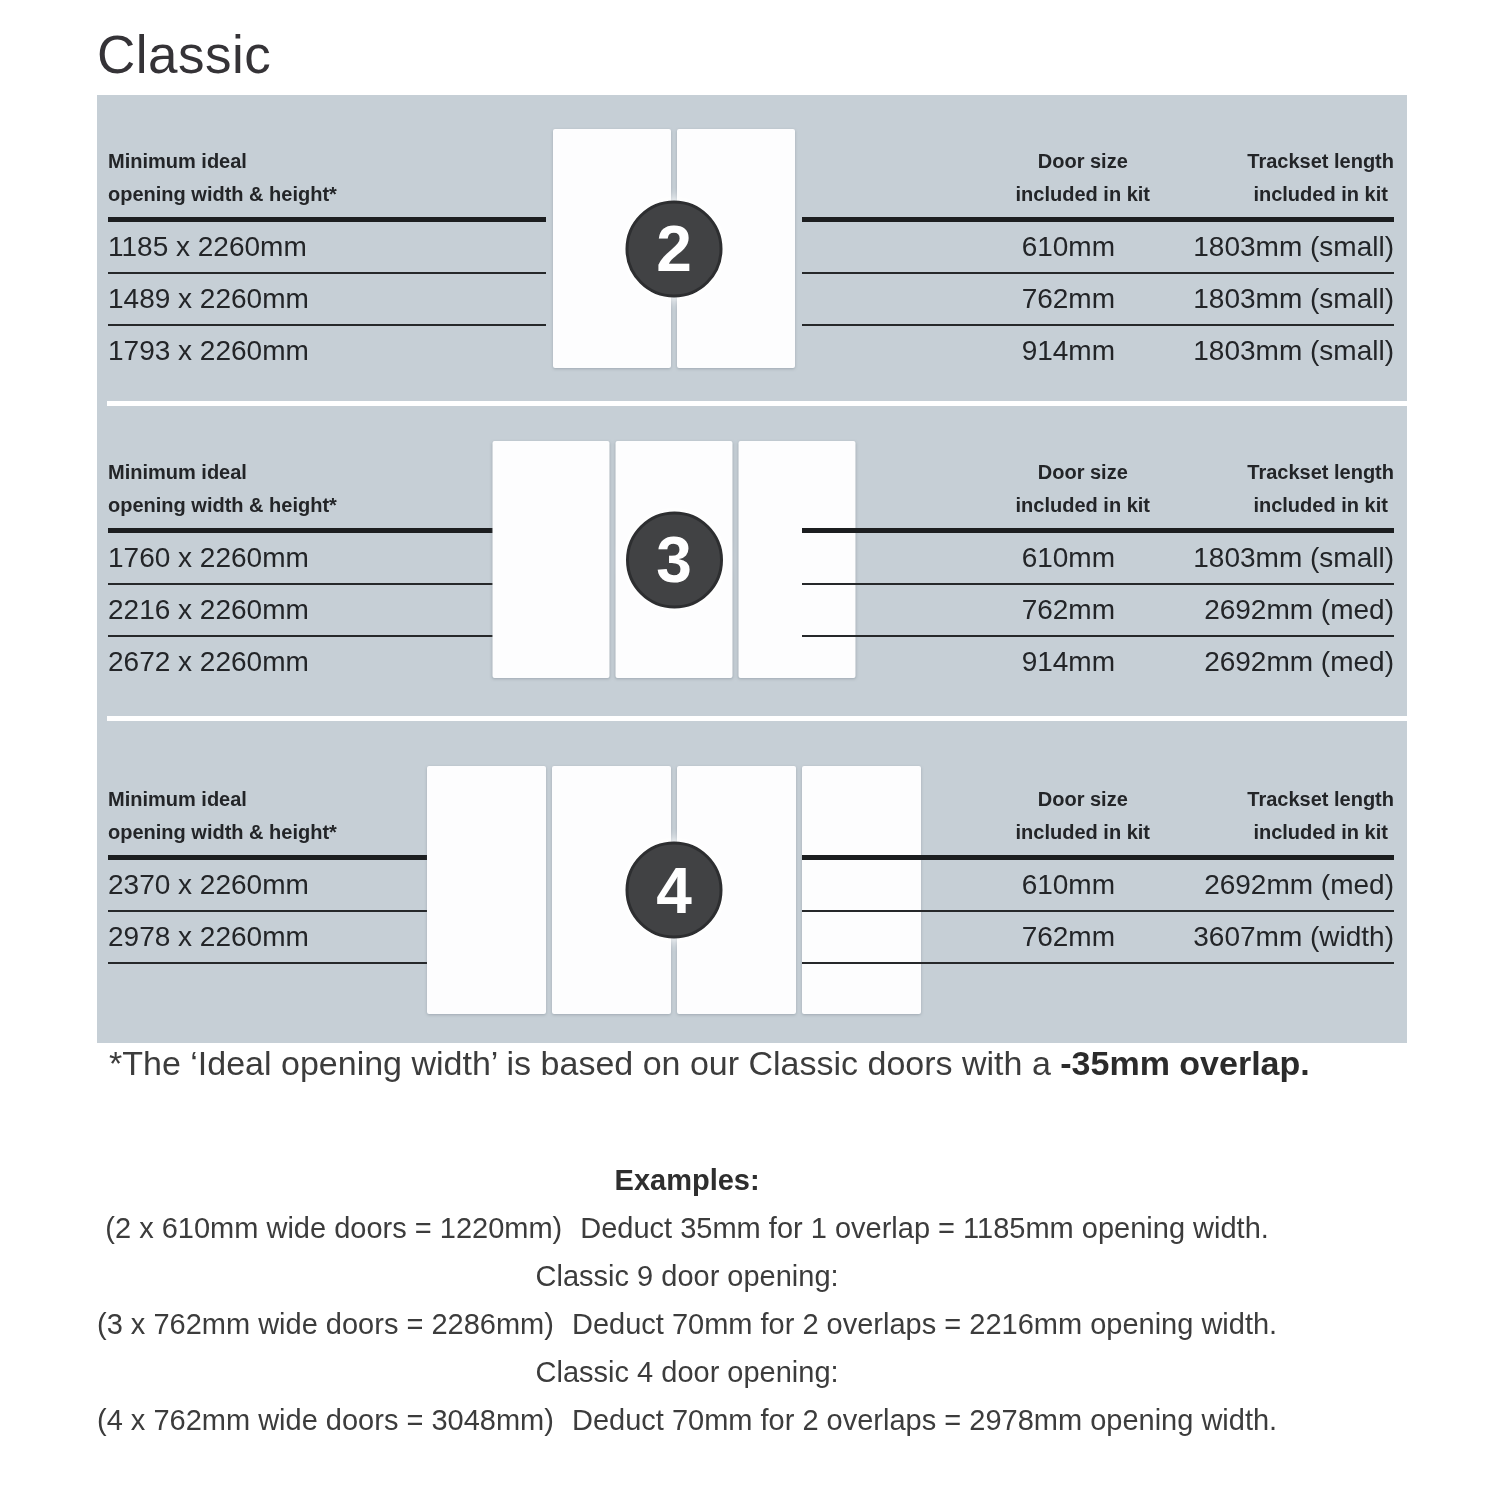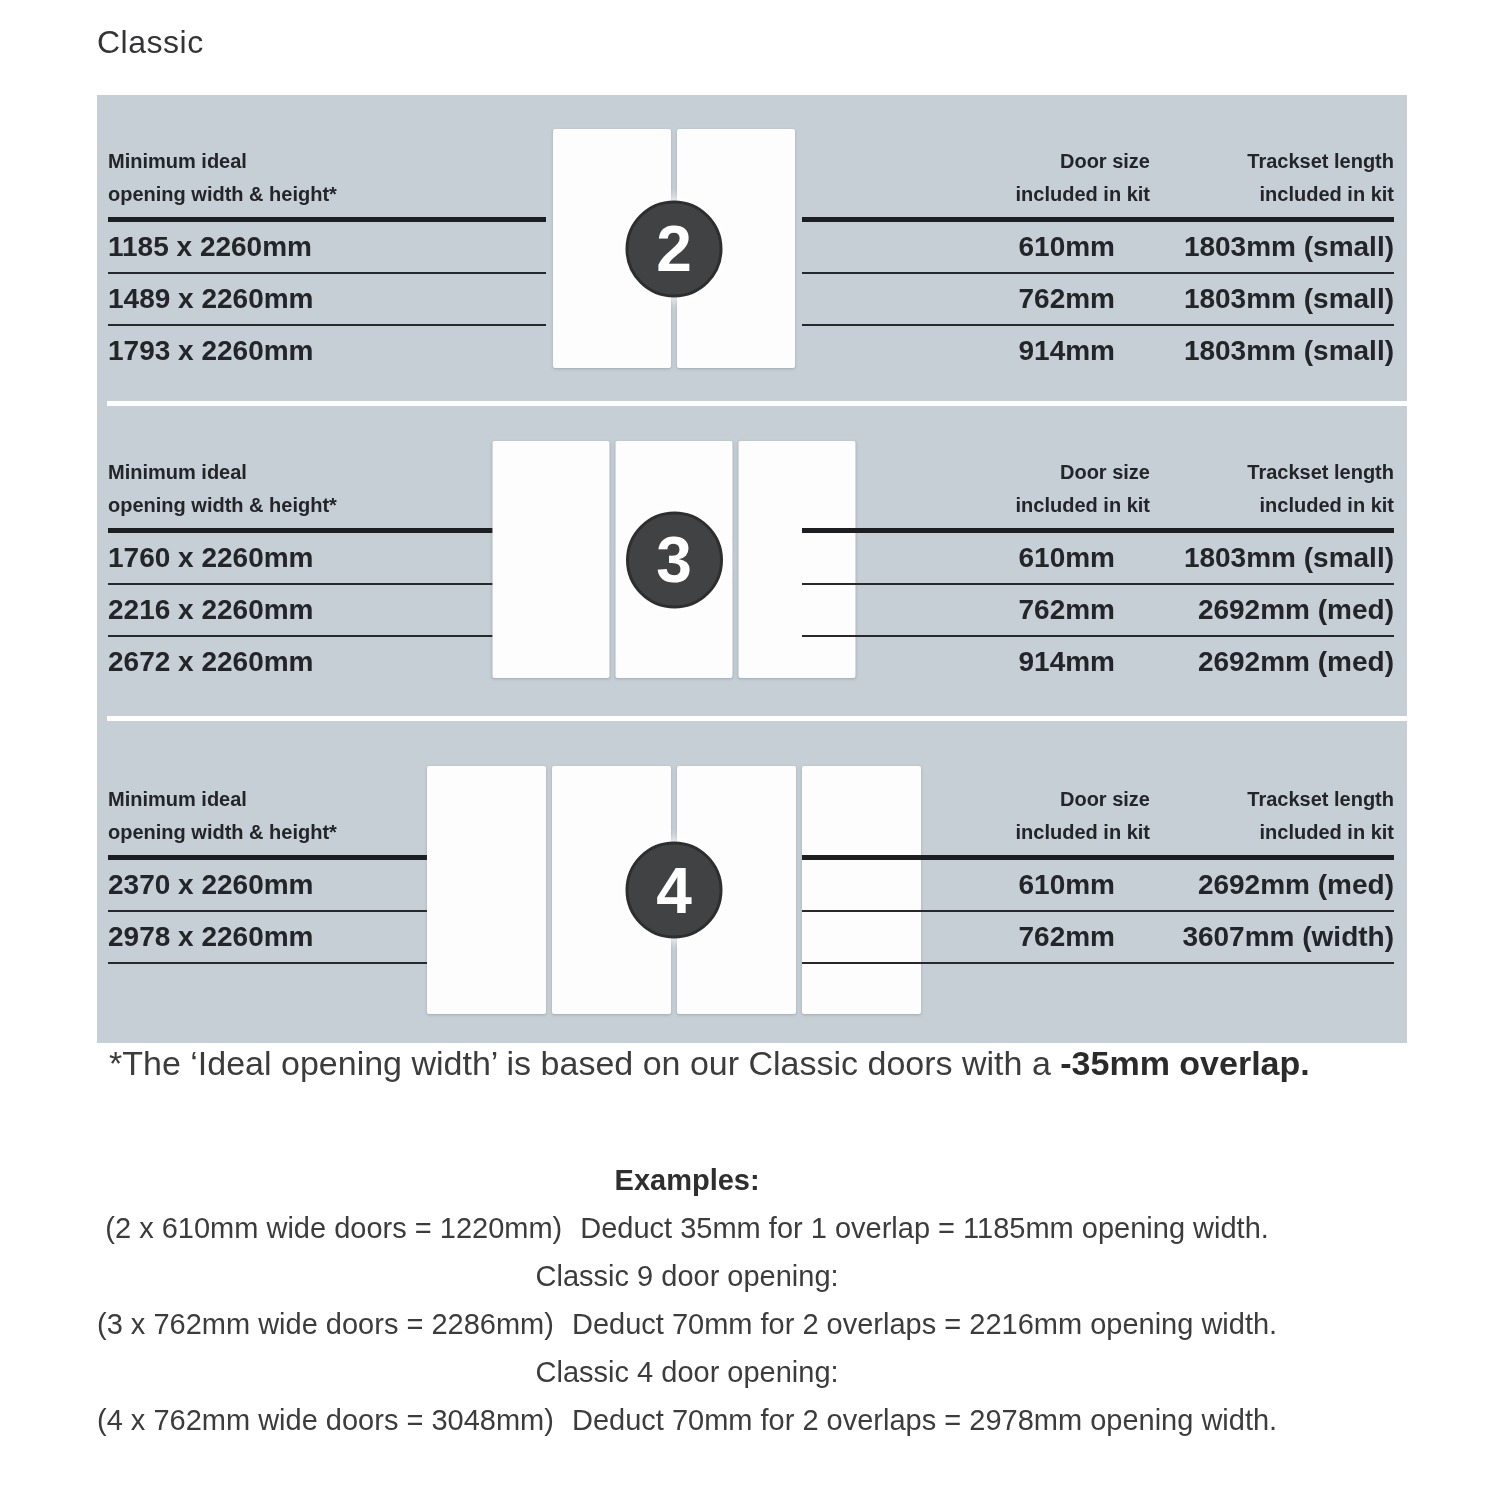--- a/index.html
+++ b/index.html
@@ -1,41 +1,41 @@
 <!DOCTYPE html>
 <html><head>
 <meta charset="utf-8">
 <style>
   html,body { margin:0; padding:0; background:#ffffff; }
   body { font-family:"Liberation Sans", sans-serif; }
   .canvas { position:relative; width:1500px; height:1500px; background:#ffffff; overflow:hidden; }
 
-  .title { position:absolute; left:97px; top:24px; margin:0; font-size:32px; font-weight:400;
+  .title { position:absolute; left:97px; top:24px; margin:0; font-size:53px; font-weight:400;
            color:#353337; letter-spacing:0.5px; }
 
   .panel { position:absolute; left:97px; top:95px; width:1310px; }
   .sec { position:relative; background:#c6cfd6; }
   .sec1 { height:306px; } .sec2 { height:310px; } .sec3 { height:322px; }
   .gap { height:5px; background:#c6cfd6; }
   .gap::after { content:""; display:block; height:5px; background:#ffffff; margin-left:10px; }
 
   
   .ltbl { position:absolute; left:11px; top:50px; width:438px; color:#232528; }
   .rtbl { position:absolute; right:13px; top:50px; width:592px; color:#232528; }
   .sec3 .ltbl, .sec3 .rtbl { top:62px; }
 
   .hdr { font-size:20px; line-height:33px; font-weight:700; }
   .hrule { margin-top:6px; border-bottom:5px solid #1c1e20; }
-  .row, .rrow { height:50px; display:flex; align-items:center; font-size:28px; font-weight:700; }
+  .row, .rrow { height:50px; display:flex; align-items:center; font-size:28px; font-weight:400; }
   .ruled { border-bottom:2px solid #26282a; }
 
   .heads { display:flex; }
   .h1cell { width:348px; display:flex; }
   .h2cell { flex:1; display:flex; }
-  .hinner { margin-left:auto; text-align:right; }
+  .hinner { margin-left:auto; text-align:center; }
   .c-door { width:313px; text-align:right; }
   .c-track { flex:1; text-align:right; }
 
   
   .diagram { position:absolute; left:577px; transform:translateX(-50%); display:flex; gap:6px; }
   .sec1 .diagram { top:34px; } .sec2 .diagram { top:35px; } .sec3 .diagram { top:45px; }
   .door { background:#fdfdfe; border-radius:2px; box-shadow:0 1px 3px rgba(90,100,112,0.35); }
   .sec1 .door { width:118px; height:239px; }
   .sec2 .door { width:117px; height:237px; }
   .sec3 .door { width:119px; height:248px; }

